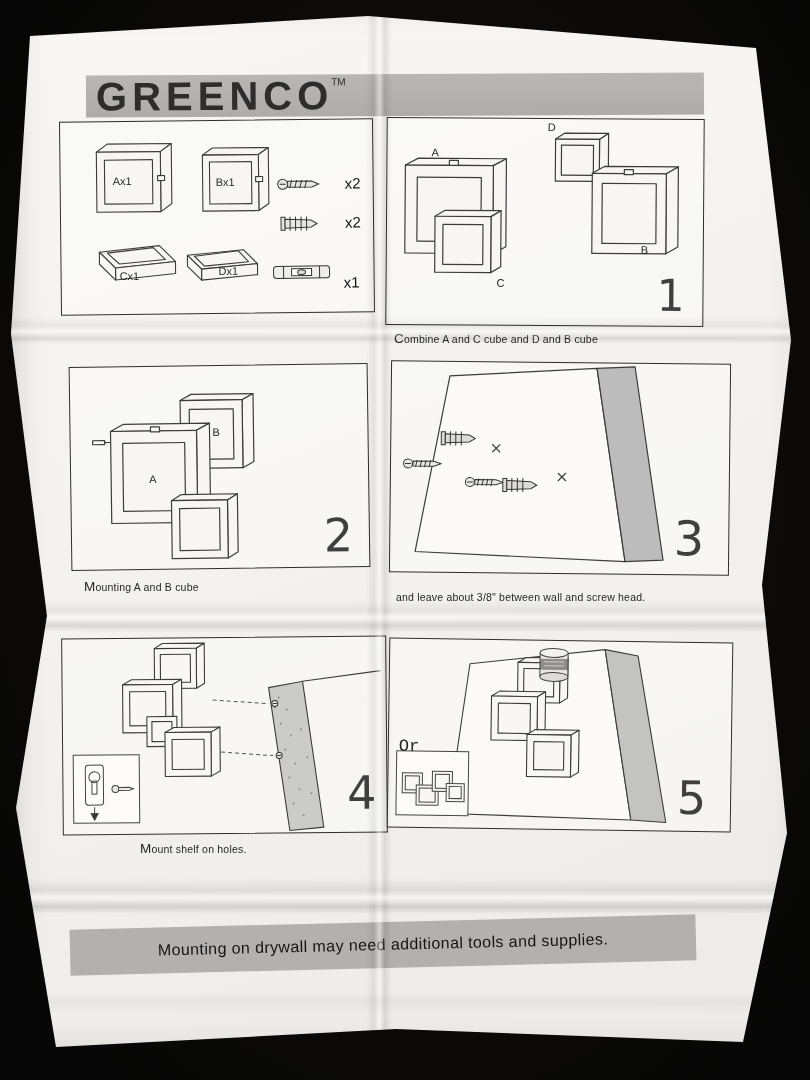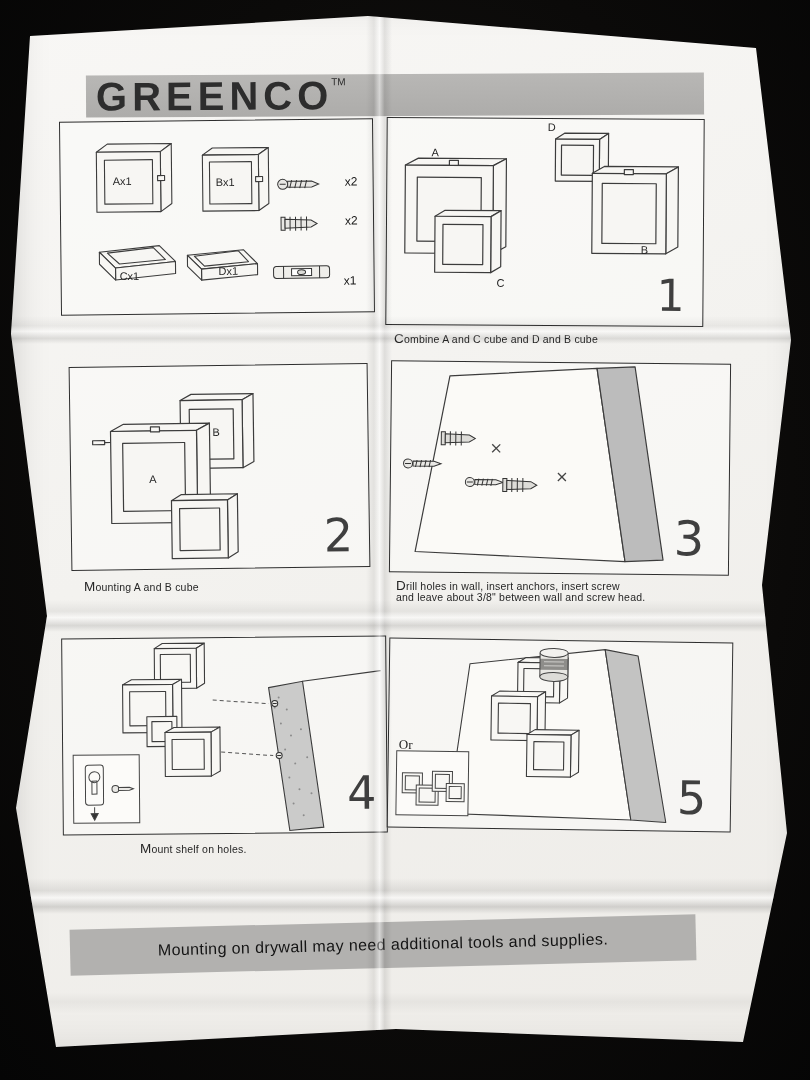--- a/index.html
+++ b/index.html
@@ -29,25 +29,25 @@
   .panel{position:absolute;border:1.2px solid #2e2e2e;background:rgba(252,251,249,.55);}
   #p-parts{left:60px;top:120px;width:312px;height:192px;transform:rotate(-.6deg);}
   #p1{left:386px;top:118px;width:316px;height:206px;transform:rotate(.4deg);}
   #p2{left:70px;top:365px;width:297px;height:202px;transform:rotate(-.8deg);}
   #p3{left:390px;top:362px;width:338px;height:210px;transform:rotate(.6deg);}
   #p4{left:62px;top:637px;width:323px;height:195px;transform:rotate(-.5deg);}
   #p5{left:388px;top:640px;width:342px;height:188px;transform:rotate(.8deg);}
   .panel svg{position:absolute;left:0;top:0;}
   .cube-label{position:absolute;font-size:11px;color:#1f1f1f;}
   .part-label{position:absolute;font-size:11px;color:#1f1f1f;}
-  .qty{position:absolute;font-size:12px;color:#151515;}
+  .qty{position:absolute;font-size:15px;color:#151515;}
   .stepnum{position:absolute;font-family:"DejaVu Sans",sans-serif;color:#3f3f3f;line-height:1;}
   .caption{position:absolute;font-size:10.5px;color:#262626;letter-spacing:.2px;z-index:4;}
   .caption.lead::first-letter{font-size:13.5px;}
-  .or-label{position:absolute;font-family:Liberation Serif, serif;font-size:13px;color:#222;}
+  .or-label{position:absolute;font-family:Liberation Mono, monospace;font-size:17px;color:#222;}
   .footer-bar{position:absolute;left:70px;top:922px;width:626px;height:46px;
     background:linear-gradient(180deg,#b6b5b3,#aar);background-color:#b2b1af;
     transform:rotate(-1.4deg);display:flex;align-items:center;justify-content:center;z-index:3;}
   .footer-text{font-size:16px;color:#141414;letter-spacing:.4px;}
 </style>
 </head>
 <body>
 
 <div class="paper">
 
@@ -231,21 +231,20 @@
       </g>
       <g stroke="#444" stroke-width="1.3">
         <line x1="101" y1="82" x2="109" y2="90"></line>
           <line x1="109" y1="82" x2="101" y2="90"></line>
         <line x1="167" y1="110" x2="175" y2="118"></line>
           <line x1="175" y1="110" x2="167" y2="118"></line>
       </g>
     </svg>
     <span class="stepnum" style="right:24px;bottom:12px;font-size:48px">3</span>
   </div>
-  <div class="caption lead" style="left:396px;top:578px;width:300px">Drill holes in wall, insert anchors, insert screw</div>
   <div class="caption" style="left:396px;top:591px;width:300px">and leave about 3/8" between wall and screw head.</div>
 
   <div class="panel" id="p4">
     <svg width="323" height="195" viewBox="0 0 323 195">
       <g stroke="#3c3c3c" stroke-width="1.1">
         <polygon points="206,50 240,44 260,190 226,193" fill="#cbcbca"></polygon>
         <line x1="240" y1="44" x2="318" y2="34"></line>
       </g>
       <g fill="#8b8b8b" stroke="none">
         <circle cx="216" cy="60" r="1"></circle>

